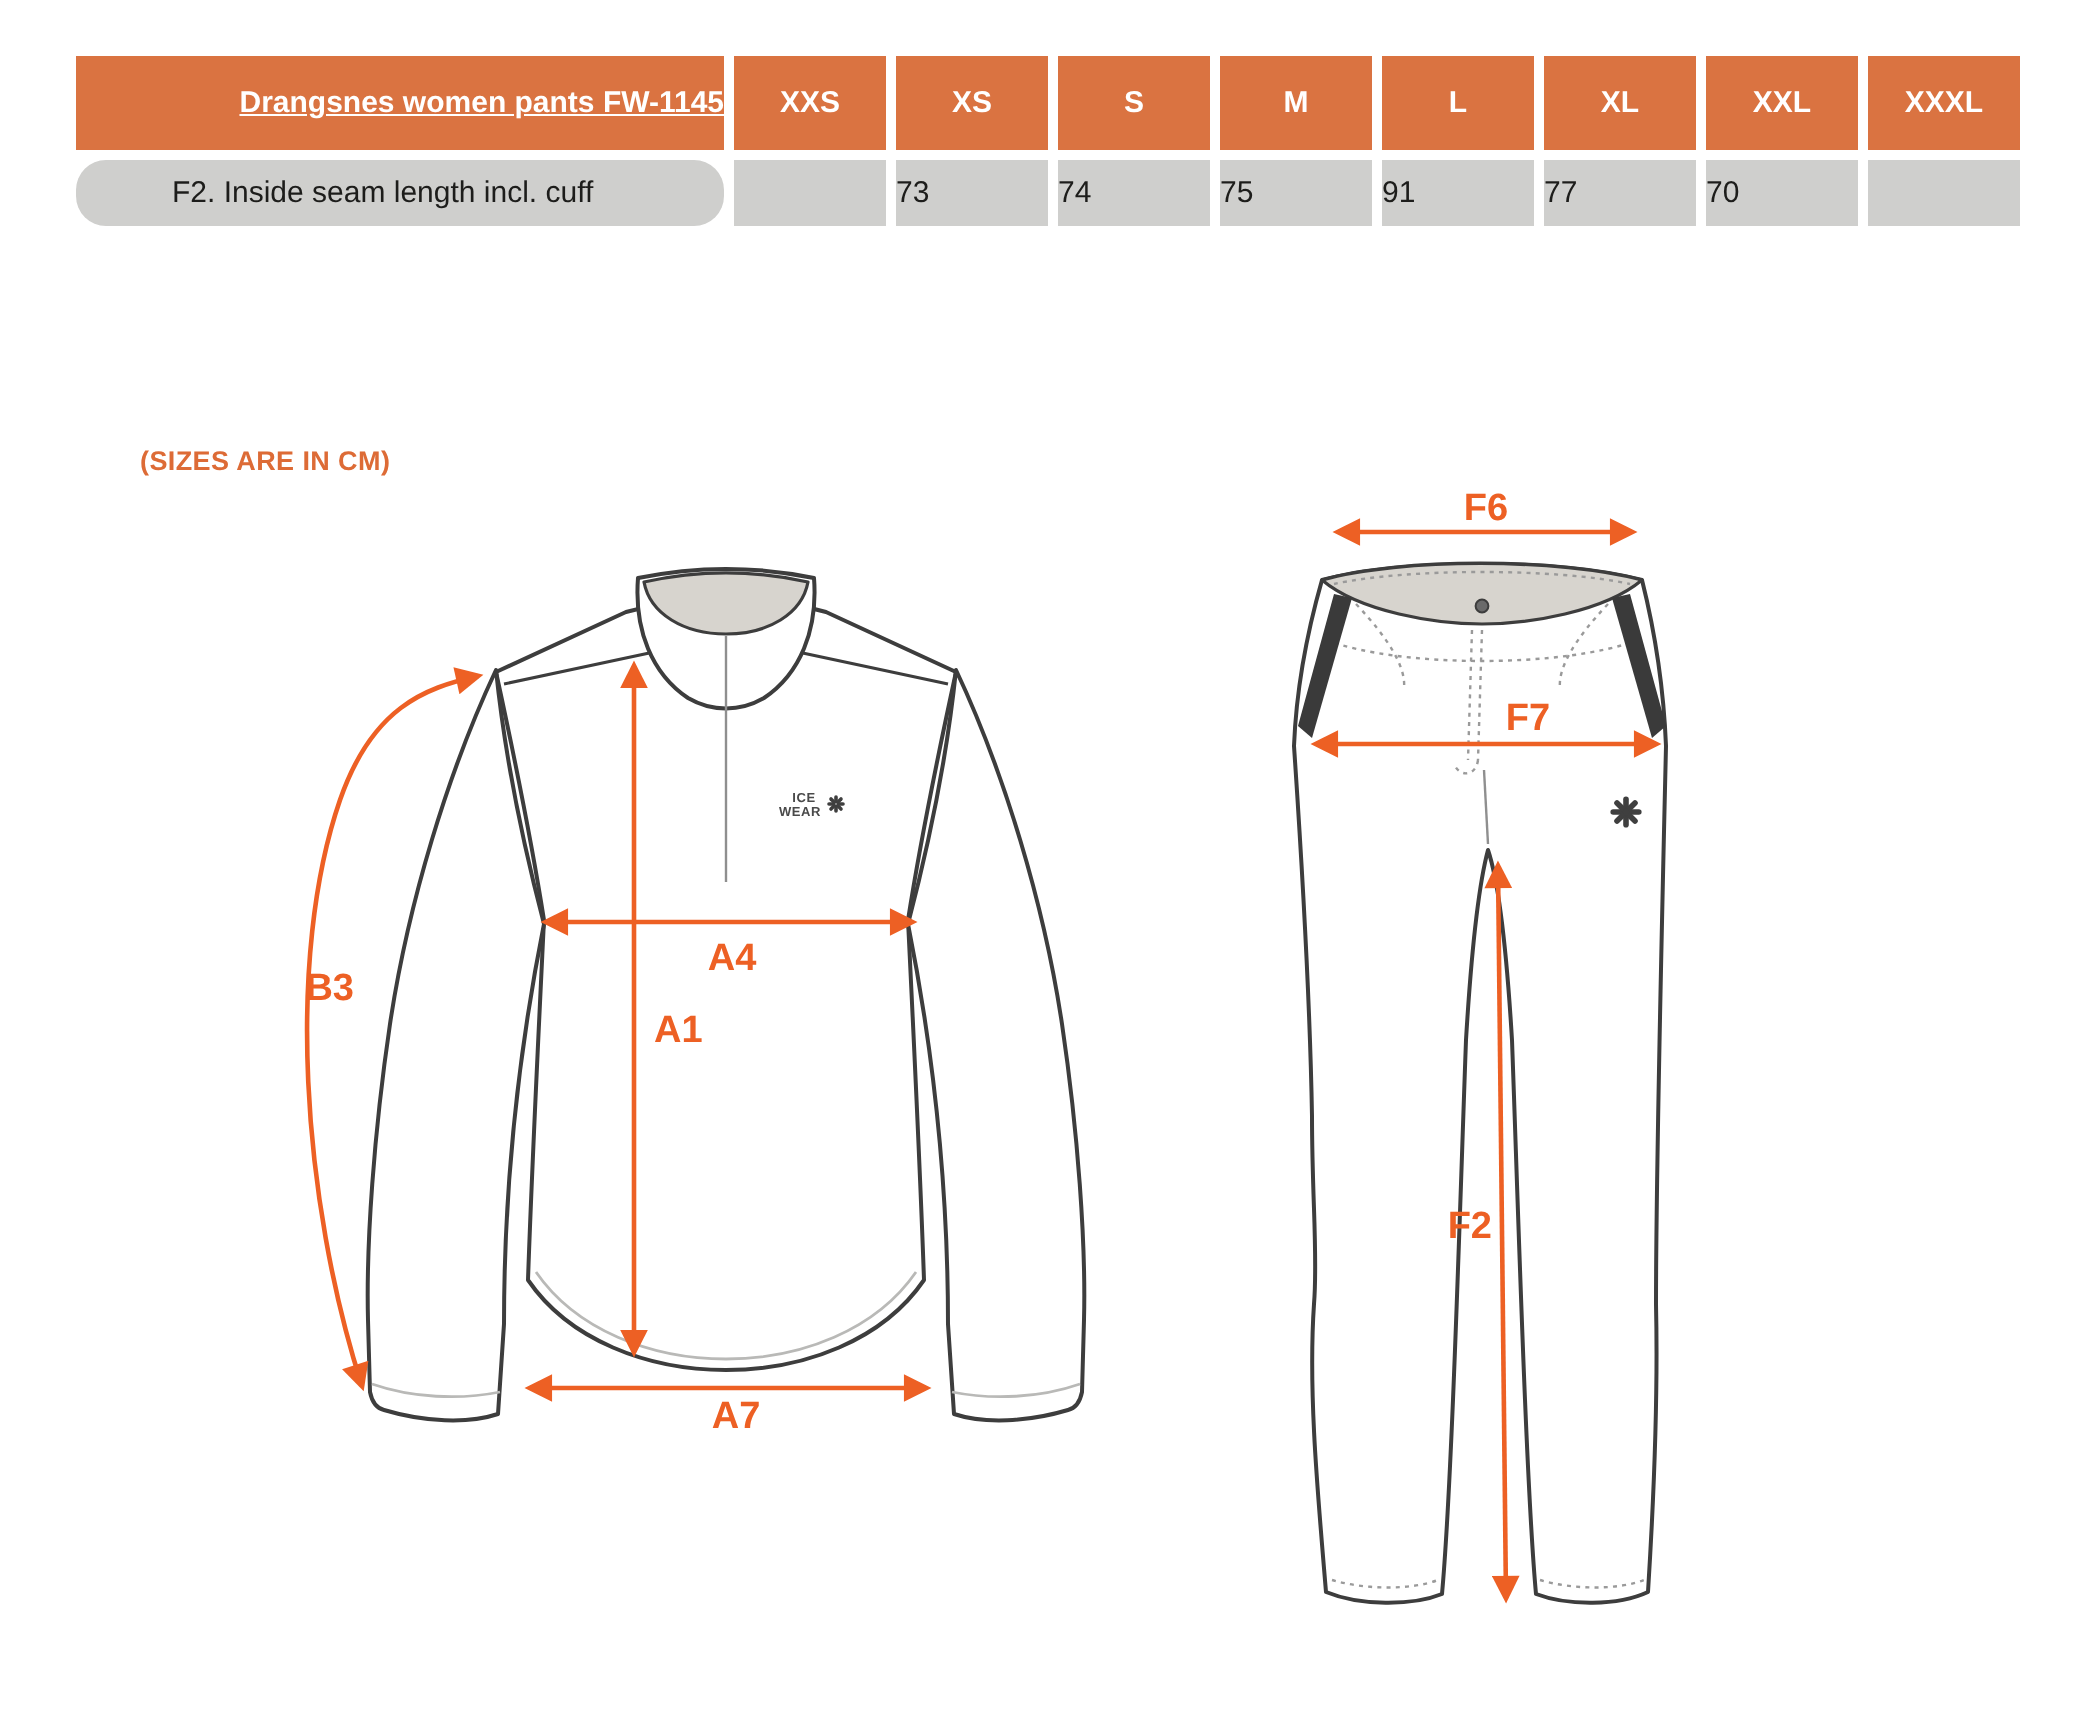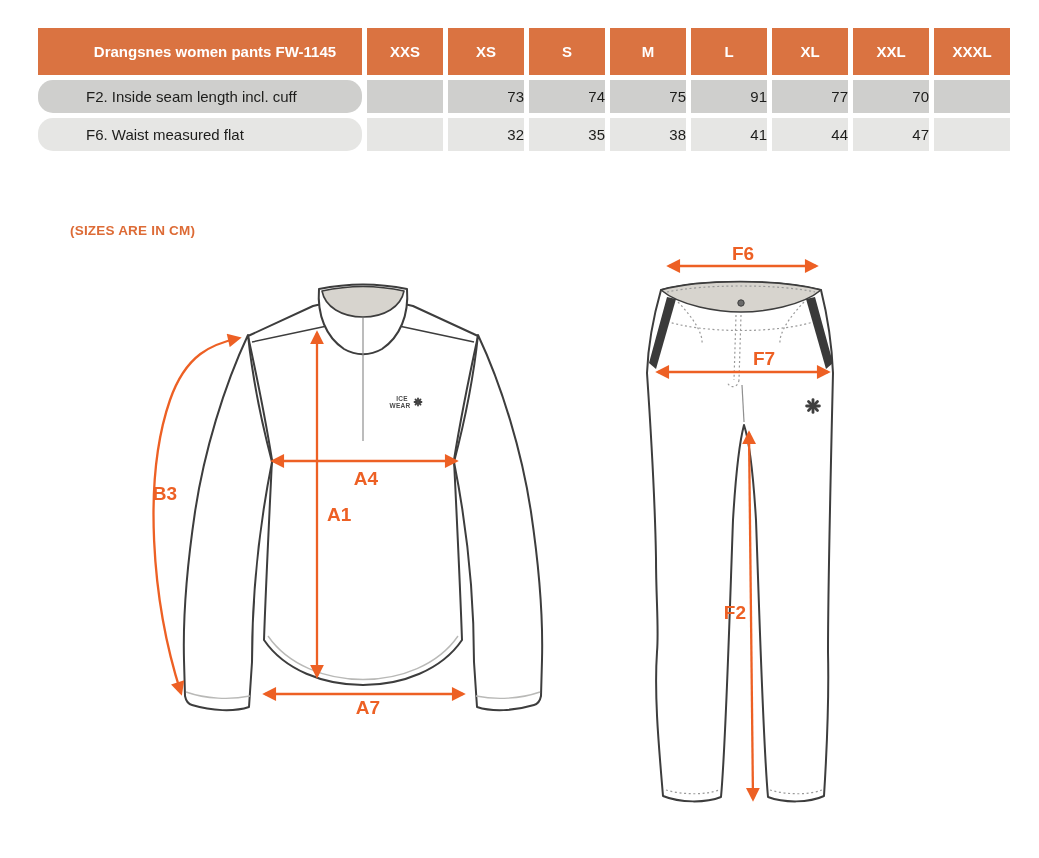--- a/index.html
+++ b/index.html
@@ -5,25 +5,25 @@
   html,body{margin:0;padding:0;background:#ffffff;}
   body{width:1039px;height:858px;position:relative;overflow:hidden;
        font-family:"Liberation Sans",sans-serif;}
 
   
   .table-wrap{position:absolute;left:33px;top:23px;width:979px;}
   table.size-table{border-collapse:separate;border-spacing:5px 5px;
        table-layout:fixed;width:979px;}
   table.size-table th{background:#DA7341;color:#ffffff;font-size:15px;
        font-weight:bold;height:47px;padding:0;}
-  table.size-table th.product{text-align:center;padding-left:30px;}
+  table.size-table th.product{text-align:right;padding-left:30px;text-decoration:underline;}
   table.size-table col.c-label{width:324px;}
   table.size-table col.c-size{width:76px;}
   table.size-table td{height:33px;font-size:15px;color:#1d1d1b;
-       text-align:right;padding:0;vertical-align:middle;}
+       text-align:left;padding:0;vertical-align:middle;}
   table.size-table tr.row-dark td{background:#CFCFCD;}
   table.size-table tr.row-light td{background:#E6E6E4;}
   table.size-table td.label{text-align:left;padding-left:48px;border-radius:15px;}
 
   
   .sizes-note{position:absolute;left:70px;top:204px;color:#DD6B36;
        font-size:13.5px;font-weight:bold;letter-spacing:.2px;margin-top:19px;}
 
   
   .diagram{position:absolute;left:0;top:240px;width:1039px;height:600px;}
@@ -75,31 +75,20 @@
         <td class="label">F2. Inside seam length incl. cuff</td>
         <td></td>
         <td>73</td>
         <td>74</td>
         <td>75</td>
         <td>91</td>
         <td>77</td>
         <td>70</td>
         <td></td>
       </tr>
-      <tr class="row-light">
-        <td class="label">F6. Waist measured flat</td>
-        <td></td>
-        <td>32</td>
-        <td>35</td>
-        <td>38</td>
-        <td>41</td>
-        <td>44</td>
-        <td>47</td>
-        <td></td>
-      </tr>
     </tbody>
   </table>
 </div>
 
 <div class="sizes-note">(SIZES ARE IN CM)</div>
 
 <svg class="diagram" viewBox="0 240 1039 600" width="1039" height="600" xmlns="http://www.w3.org/2000/svg">
   <defs>
     <marker id="ah" viewBox="0 0 10 10" refX="8" refY="5" markerWidth="7" markerHeight="6" orient="auto-start-reverse">
       <path d="M0,0 L10,5 L0,10 Z" fill="#ED6024"></path>

